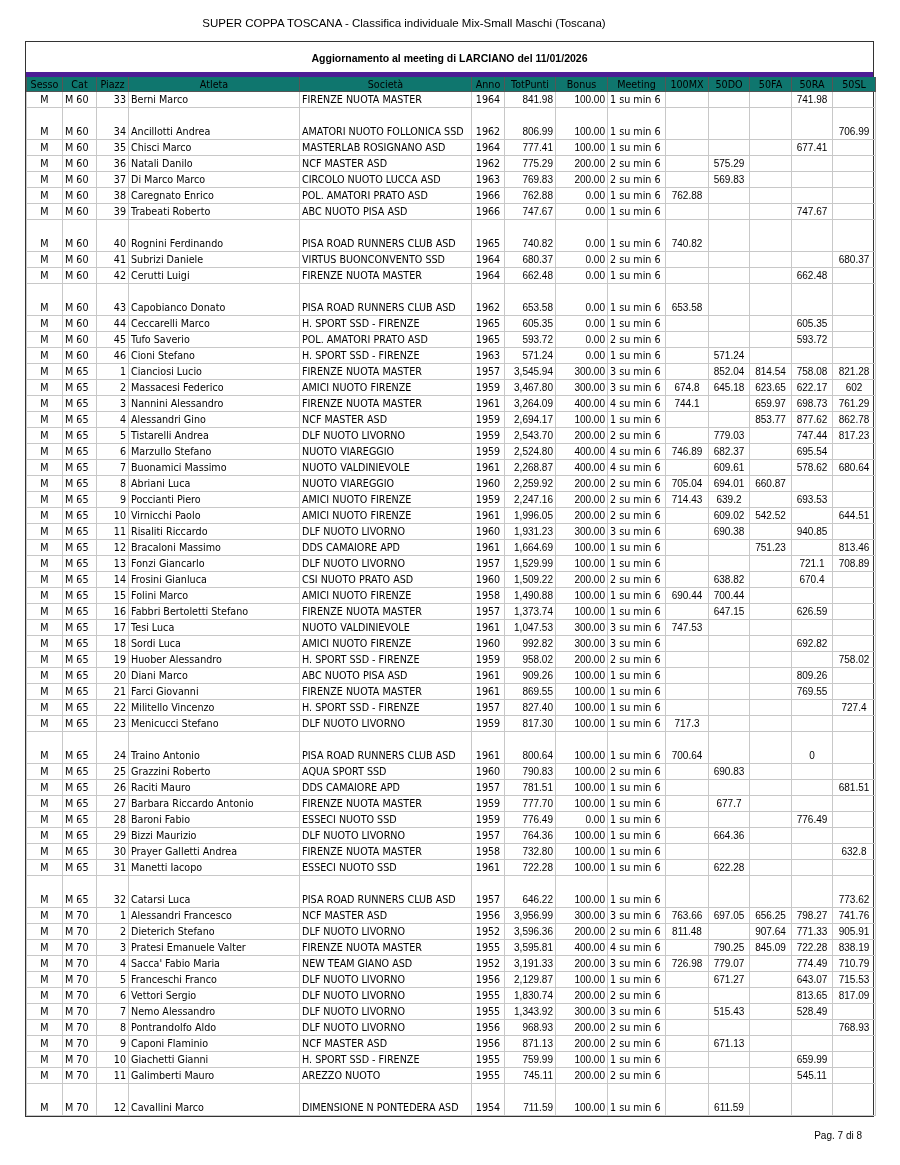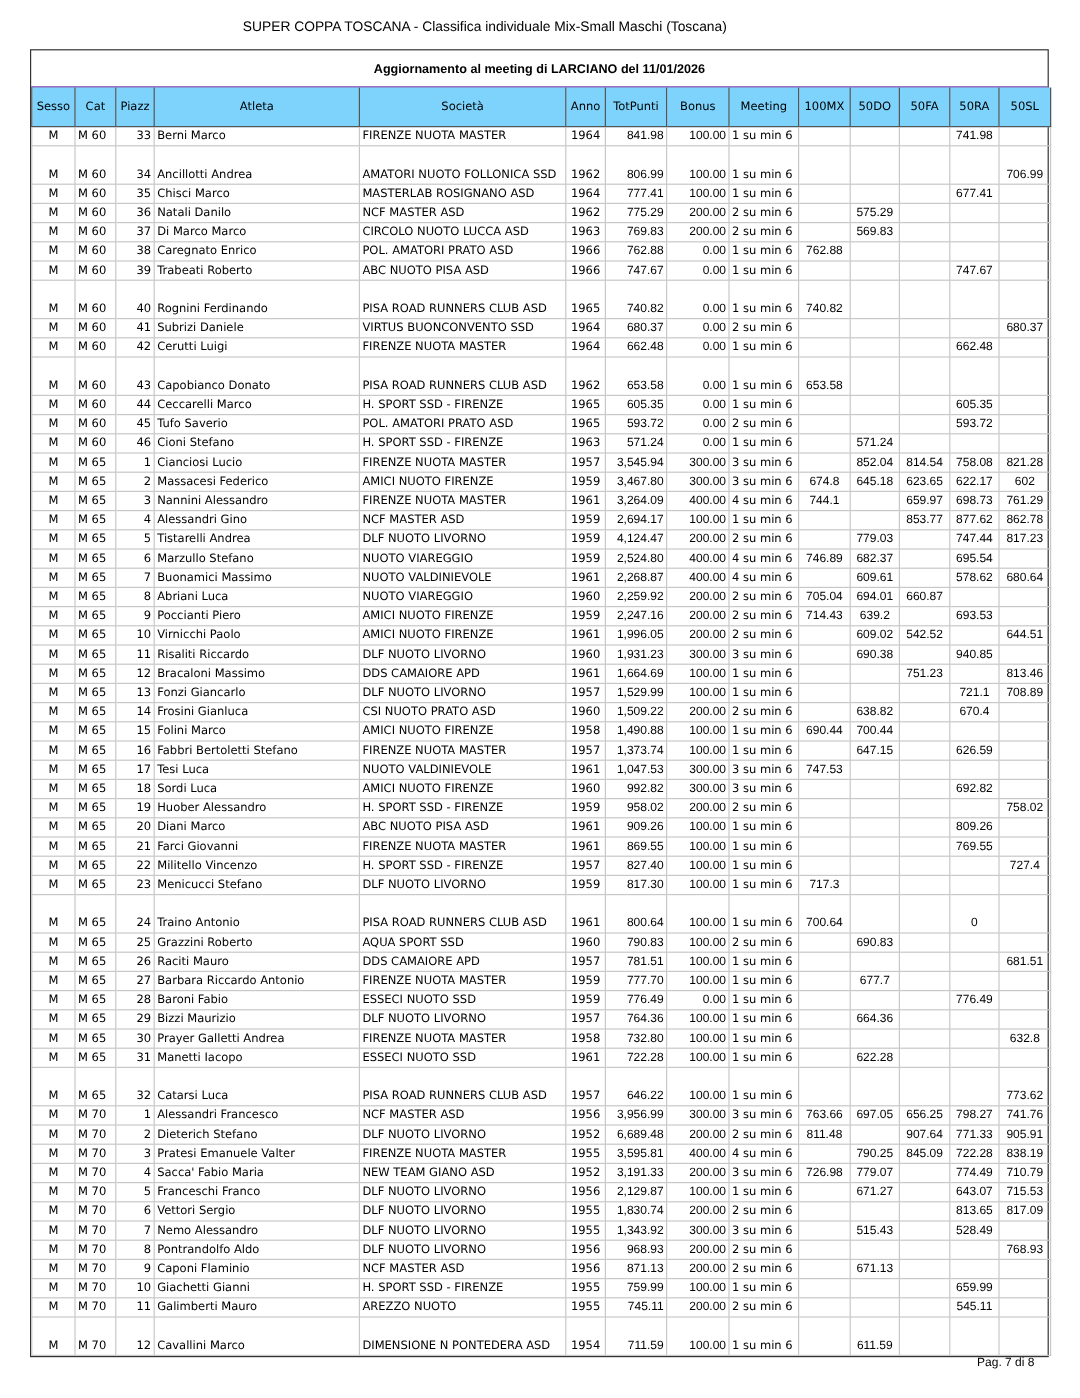--- a/index.html
+++ b/index.html
@@ -1,21 +1,21 @@
 <!DOCTYPE html>
 <html><head>
 <meta charset="utf-8">
 <style>
   html, body { margin:0; padding:0; background:#ffffff; }
   body { width:900px; height:1165px; position:relative; font-family:"Liberation Sans", sans-serif; color:#000; overflow:hidden; }
   .doc-title { position:absolute; top:17px; left:0; width:808px; text-align:center; font-size:11.5px; font-family:"Liberation Sans", sans-serif; }
   .frame { position:absolute; left:25px; top:41px; width:849px; border:1px solid #333; box-sizing:border-box; }
-  .subtitle { height:30px; line-height:32px; text-align:center; font-size:10.5px; font-weight:bold; border-bottom:1px solid #4c1d95; }
+  .subtitle { height:30px; line-height:32px; text-align:center; font-size:10.5px; font-weight:bold; border-bottom:5px solid #4c1d95; }
   table { border-collapse:collapse; width:100%; table-layout:fixed; font-family:"DejaVu Sans", sans-serif; font-size:9.6px; }
-  th { background:#7dd3fc; font-weight:normal; height:32px; border:1px solid #555; padding:0 2px; text-align:center; font-size:9.6px; }
+  th { background:#0f766e; font-weight:normal; height:14px; border:1px solid #555; padding:0 2px; text-align:center; font-size:9.6px; }
   td { border:1px solid #c8c8c8; padding:0 2px; height:15px; line-height:15px; white-space:nowrap; overflow:hidden; vertical-align:bottom; }
   tr.tall td { height:31px; }
   tr:first-child th { border-top:none; }
   td.c { text-align:center; }
   td.r { text-align:right; }
   td.l { text-align:left; }
   td.ev { text-align:center; font-family:"Liberation Sans", sans-serif; font-size:10px; }
   td.num { font-family:"Liberation Sans", sans-serif; font-size:10px; text-align:right; }
   .footer { position:absolute; right:38px; top:1130px; font-size:10px; font-family:"Liberation Sans", sans-serif; }
 </style>
@@ -350,21 +350,21 @@
           <td class="ev">877.62</td>
           <td class="ev">862.78</td>
         </tr>
         <tr>
           <td class="c">M</td>
           <td class="l">M 65</td>
           <td class="r">5</td>
           <td class="l">Tistarelli Andrea</td>
           <td class="l">DLF NUOTO LIVORNO</td>
           <td class="c">1959</td>
-          <td class="num">4,124.47</td>
+          <td class="num">2,543.70</td>
           <td class="num">200.00</td>
           <td class="l">2 su min 6</td>
           <td class="ev"></td>
           <td class="ev">779.03</td>
           <td class="ev"></td>
           <td class="ev">747.44</td>
           <td class="ev">817.23</td>
         </tr>
         <tr>
           <td class="c">M</td>
@@ -814,21 +814,21 @@
           <td class="ev">798.27</td>
           <td class="ev">741.76</td>
         </tr>
         <tr>
           <td class="c">M</td>
           <td class="l">M 70</td>
           <td class="r">2</td>
           <td class="l">Dieterich Stefano</td>
           <td class="l">DLF NUOTO LIVORNO</td>
           <td class="c">1952</td>
-          <td class="num">6,689.48</td>
+          <td class="num">3,596.36</td>
           <td class="num">200.00</td>
           <td class="l">2 su min 6</td>
           <td class="ev">811.48</td>
           <td class="ev"></td>
           <td class="ev">907.64</td>
           <td class="ev">771.33</td>
           <td class="ev">905.91</td>
         </tr>
         <tr>
           <td class="c">M</td>

